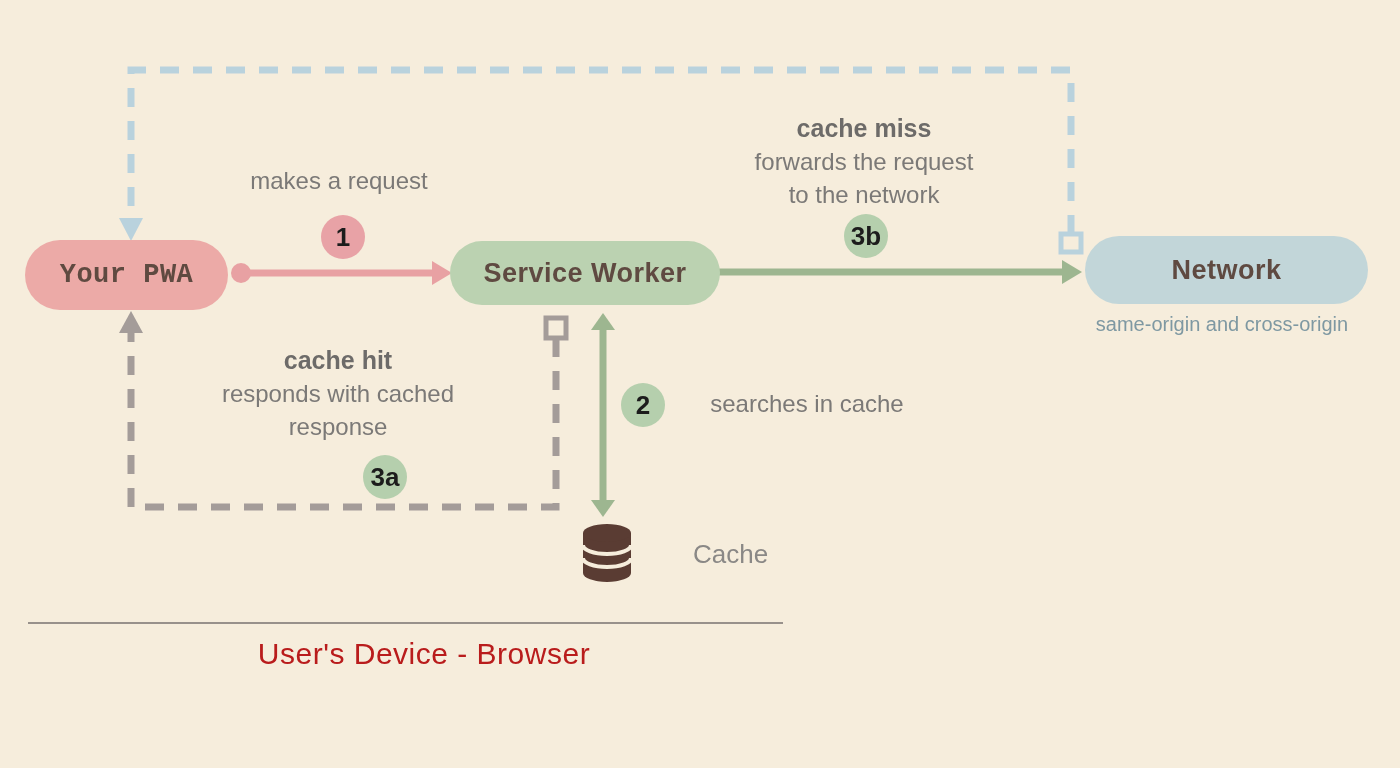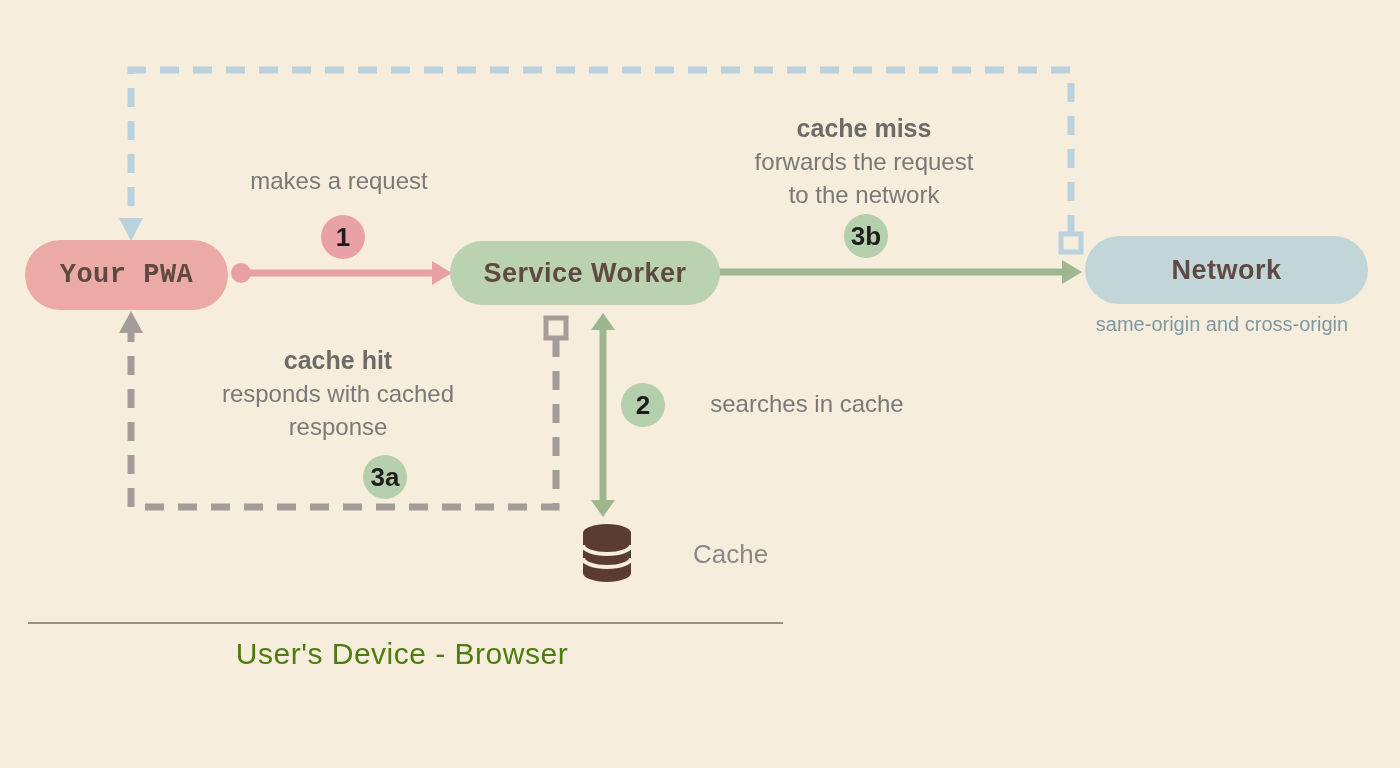--- a/index.html
+++ b/index.html
@@ -71,24 +71,24 @@
   }
   .badge-pink  { background: #e8a2a6; }
   .badge-green { background: #b5cfad; }
   .badge-1  { left: 321px; top: 215px; }
   .badge-3b { left: 844px; top: 214px; }
   .badge-3a { left: 323px; top: 455px; margin-left: 40px; }
   .badge-2  { left: 621px; top: 383px; }
 
   .footer-label {
     position: absolute;
-    left: 202px; top: 637px; width: 400px;
+    left: 224px; top: 637px; width: 400px;
     text-align: center;
     font-size: 30px;
-    color: #4d7c0f;
+    color: #b91c1c;
     letter-spacing: 0.5px;
   }
 </style>
 </head>
 <body>
 
 <div class="canvas">
 
   <svg class="connectors" viewBox="0 0 1400 768" xmlns="http://www.w3.org/2000/svg">
 

